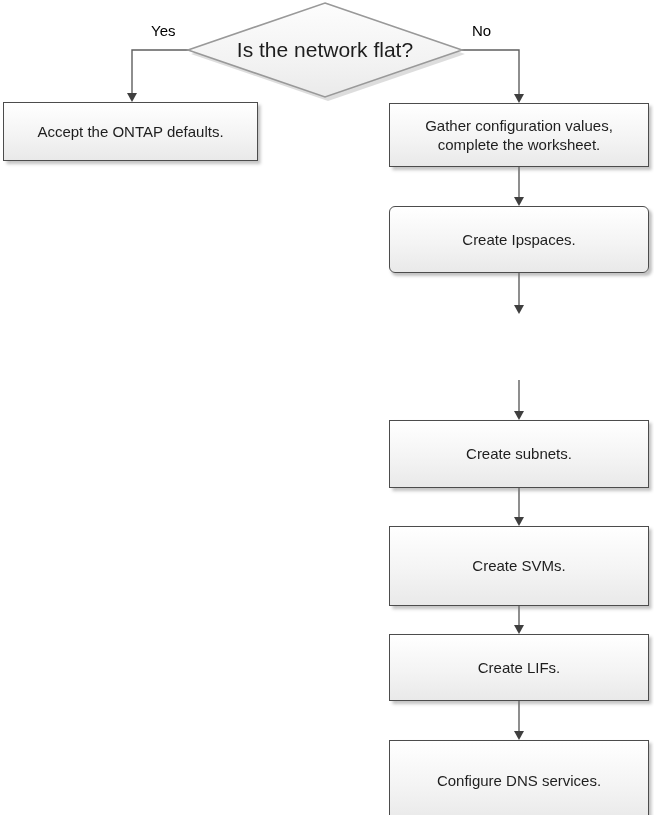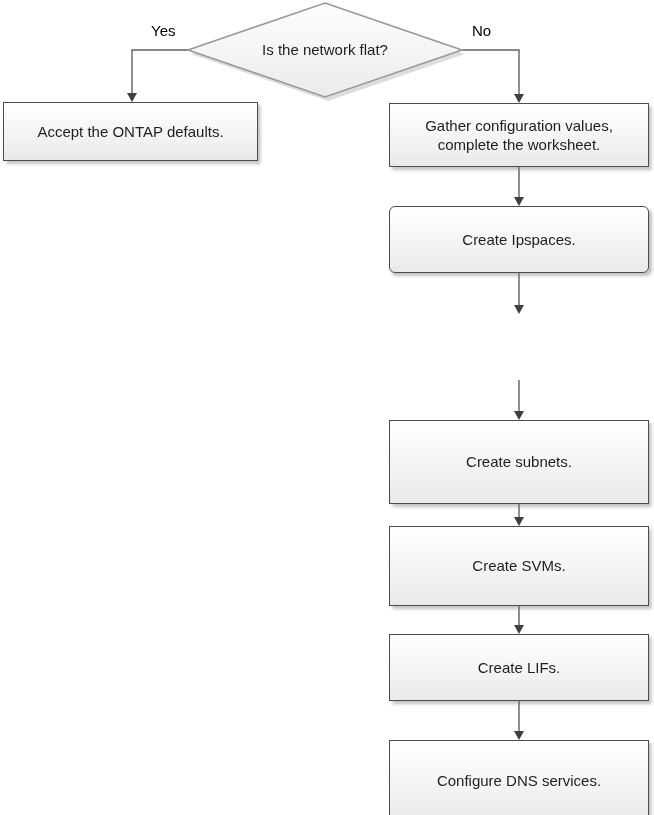--- a/index.html
+++ b/index.html
@@ -36,27 +36,27 @@
     border: 1px solid #4c4c4c;
     background: linear-gradient(180deg, #ffffff 0%, #f4f4f4 55%, #e9e9e9 100%);
     box-shadow: 2.5px 3px 3px rgba(120,120,120,0.45);
     padding: 6px 14px;
   }
   .leftbox  { left: 3px;  top: 102px; width: 255px; height: 59px; }
   .rbox     { left: 389px; width: 260px; }
   .b1 { top: 103px; height: 64px; }
   .b2 { top: 206px; height: 67px; border-radius: 6px; }
   .b3 { top: 314px; height: 66px; }
-  .b4 { top: 420px; height: 84px; }
+  .b4 { top: 420px; height: 68px; }
   .b5 { top: 526px; height: 80px; }
   .b6 { top: 634px; height: 67px; }
   .b7 { top: 740px; height: 82px; }
   .diamond-label {
     left: 188px; top: 3px; width: 274px; height: 94px;
-    font-size: 15px;
+    font-size: 21px;
   }
   .branch-label {
     position: absolute;
     font-size: 15px;
     color: #000000;
     white-space: nowrap;
   }
   .yes-label { left: 151px; top: 22px; }
   .no-label  { left: 472px; top: 22px; }
 </style>

